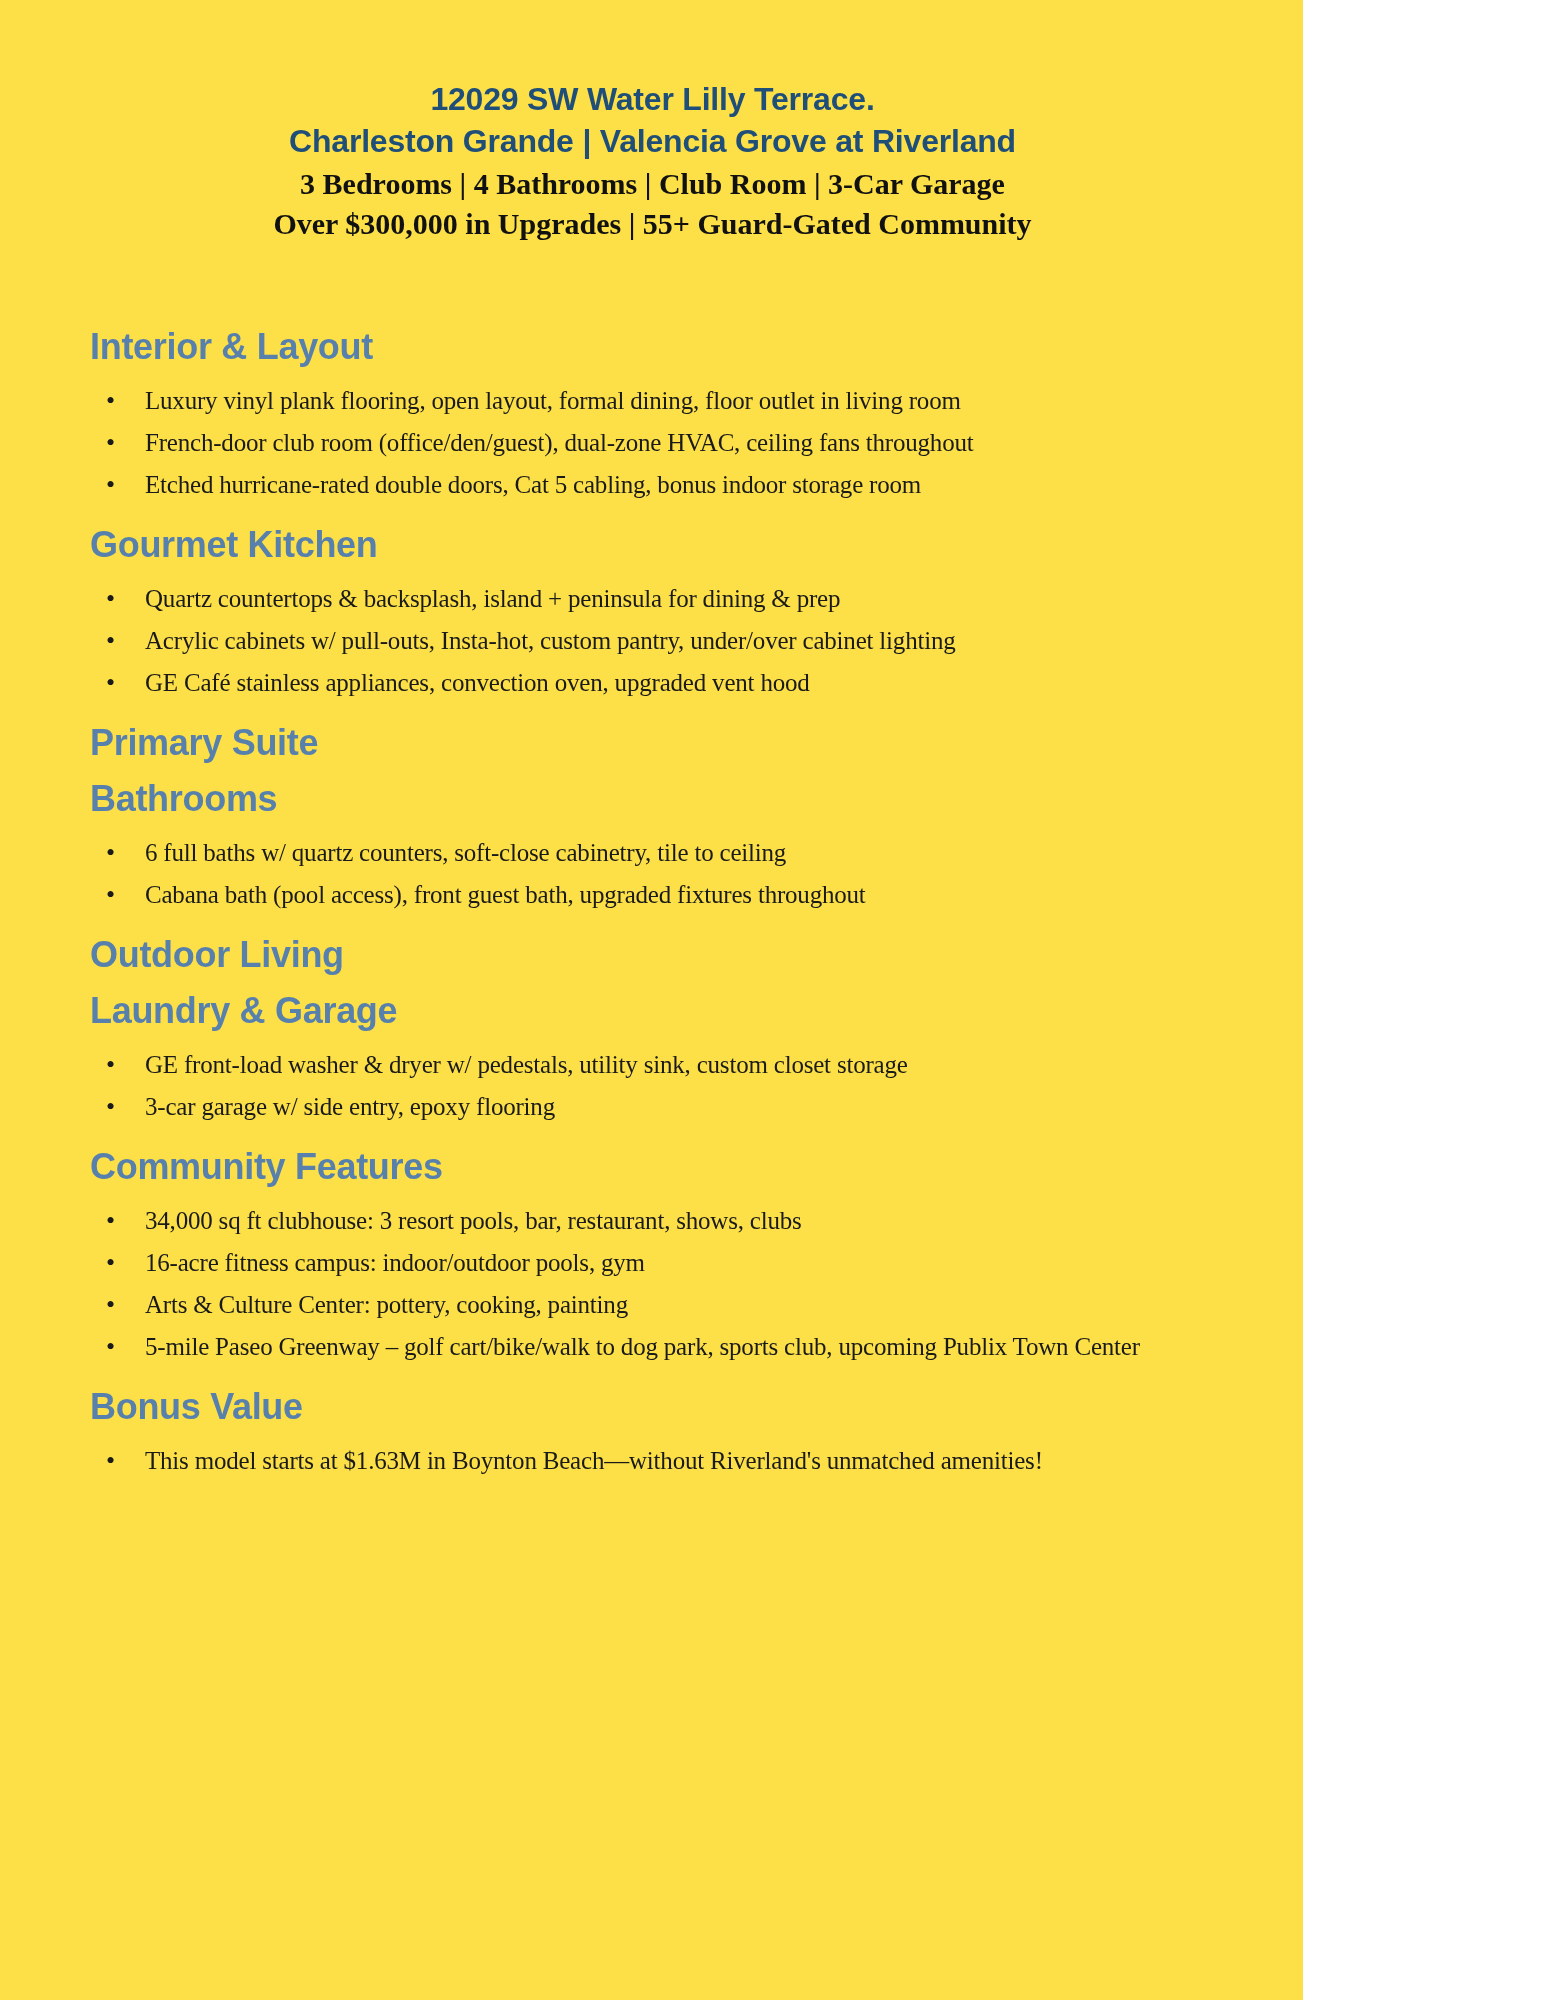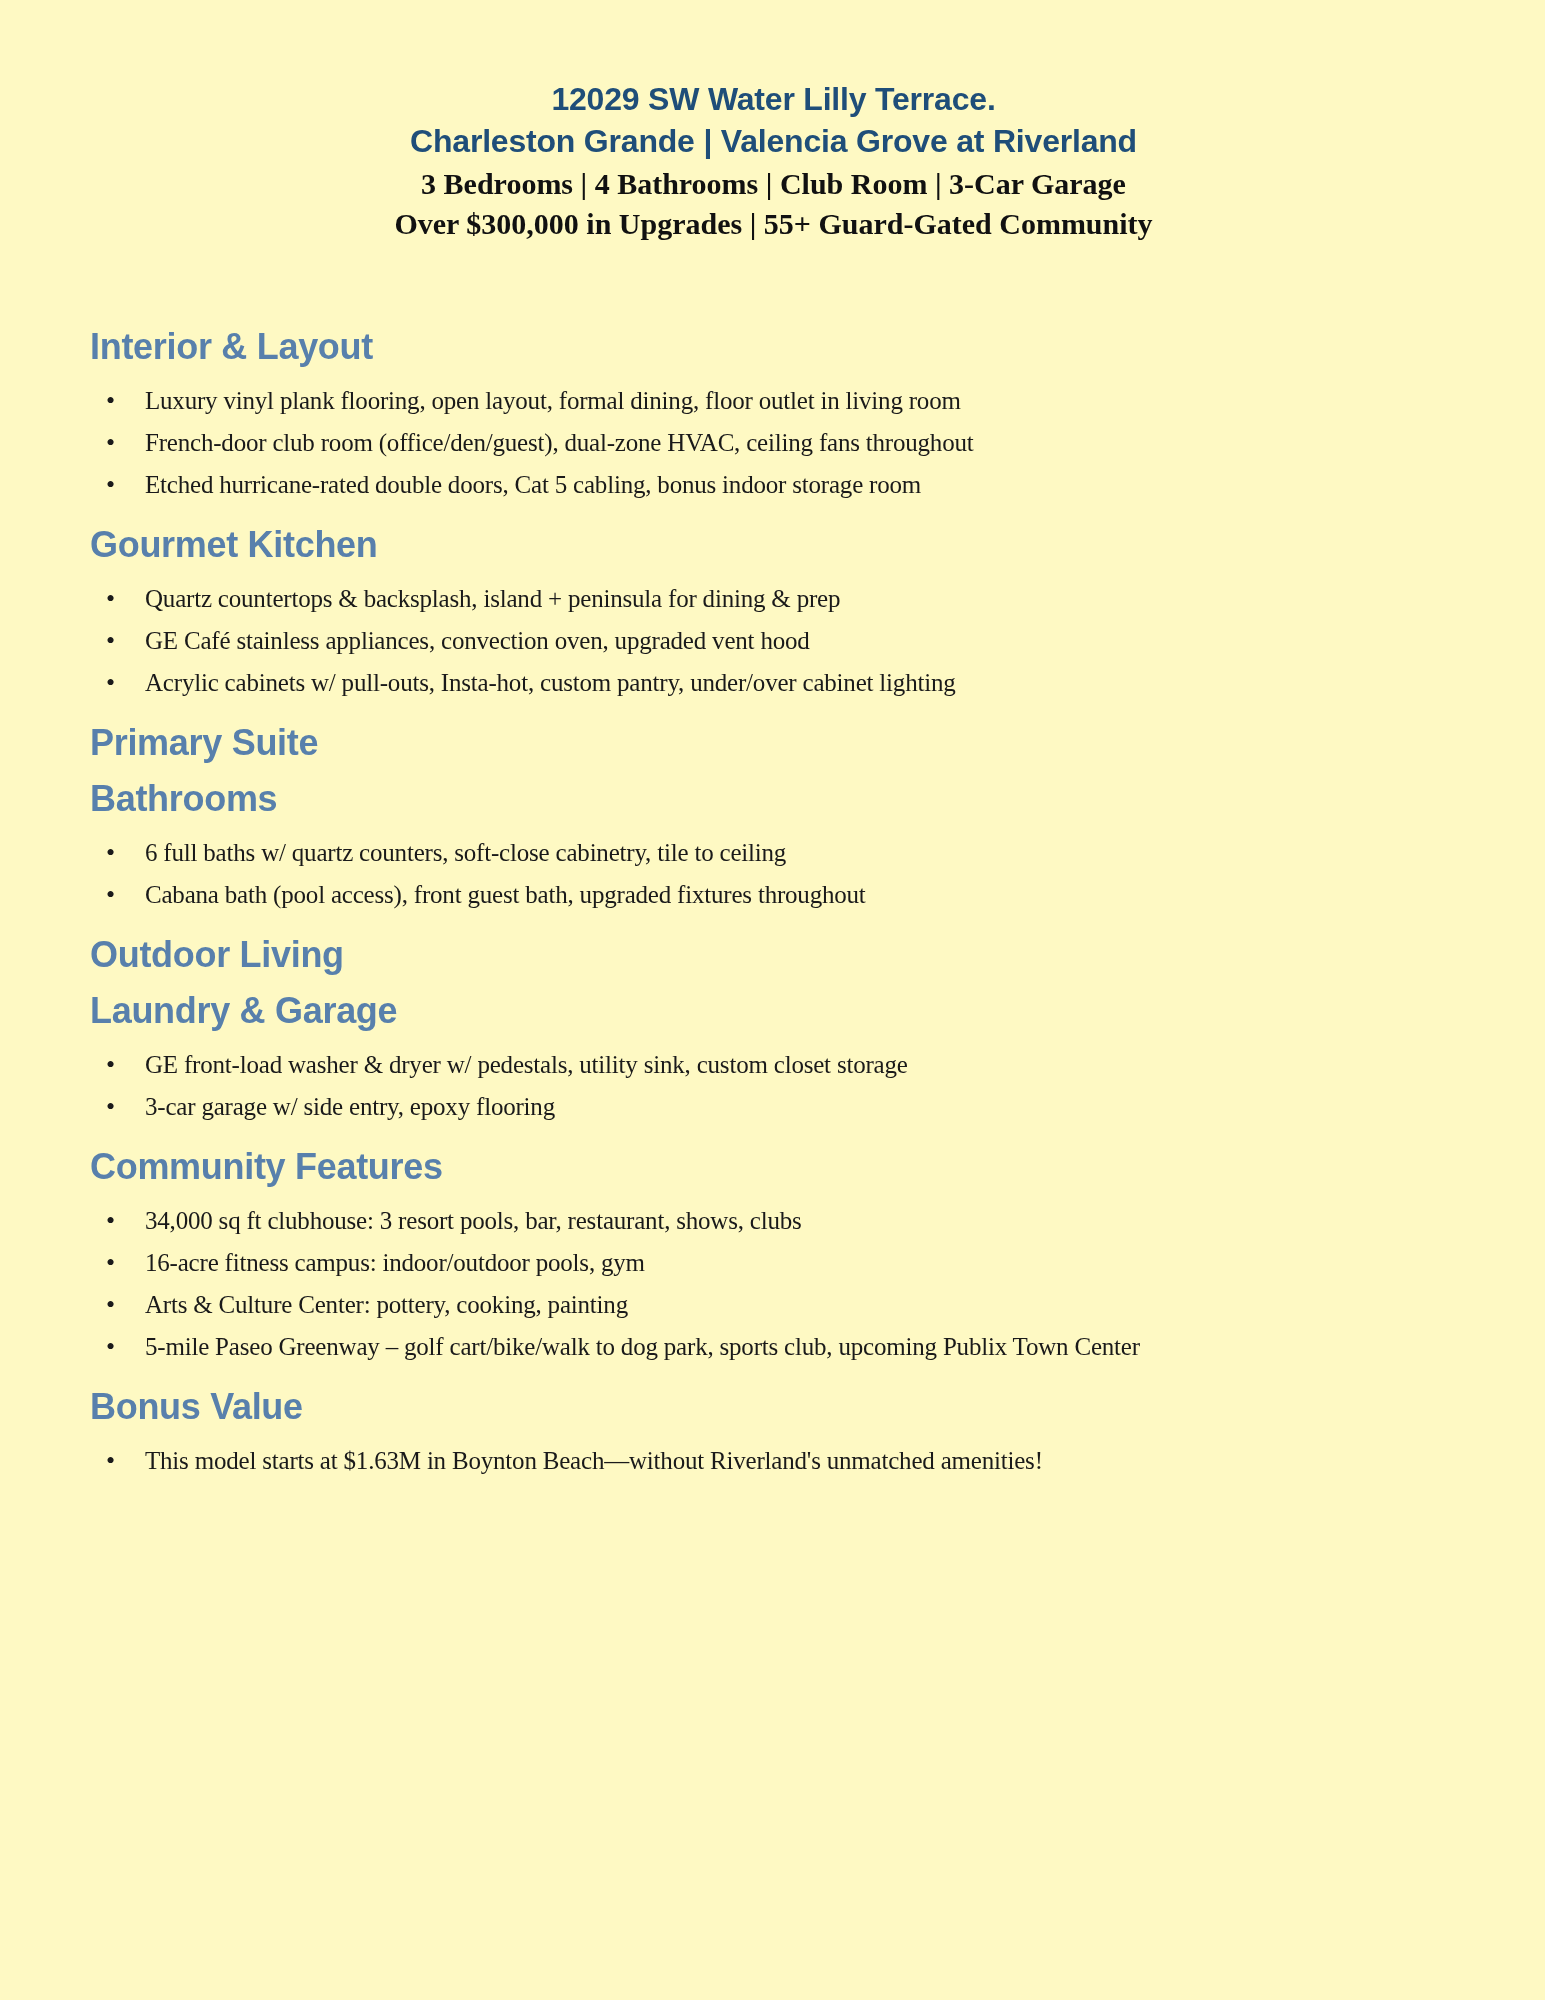--- a/index.html
+++ b/index.html
@@ -2,23 +2,23 @@
 <html><head>
 <meta charset="utf-8">
 <style>
   html, body {
     margin: 0;
     padding: 0;
     background: #ffffff;
   }
   .page {
     position: relative;
-    width: 1545px;
+    width: 1303px;
     height: 2000px;
-    background: #fef9c3;
+    background: #fde047;
     box-sizing: border-box;
     padding: 78px 88px 16px 90px;
     overflow: hidden;
   }
   
   .listing-header {
     text-align: center;
   }
   .title-line {
     font-family: "Liberation Sans", sans-serif;
@@ -96,22 +96,22 @@
         <li class="bullet-item">Luxury vinyl plank flooring, open layout, formal dining, floor outlet in living room</li>
         <li class="bullet-item">French-door club room (office/den/guest), dual-zone HVAC, ceiling fans throughout</li>
         <li class="bullet-item">Etched hurricane-rated double doors, Cat 5 cabling, bonus indoor storage room</li>
       </ul>
     </div>
 
     <div class="section">
       <h2 class="section-heading">Gourmet Kitchen</h2>
       <ul class="bullet-list">
         <li class="bullet-item">Quartz countertops &amp; backsplash, island + peninsula for dining &amp; prep</li>
+        <li class="bullet-item">Acrylic cabinets w/ pull-outs, Insta-hot, custom pantry, under/over cabinet lighting</li>
         <li class="bullet-item">GE Café stainless appliances, convection oven, upgraded vent hood</li>
-        <li class="bullet-item">Acrylic cabinets w/ pull-outs, Insta-hot, custom pantry, under/over cabinet lighting</li>
       </ul>
     </div>
 
     <div class="section">
       <h2 class="section-heading">Primary Suite</h2>
     </div>
 
     <div class="section">
       <h2 class="section-heading">Bathrooms</h2>
       <ul class="bullet-list">

